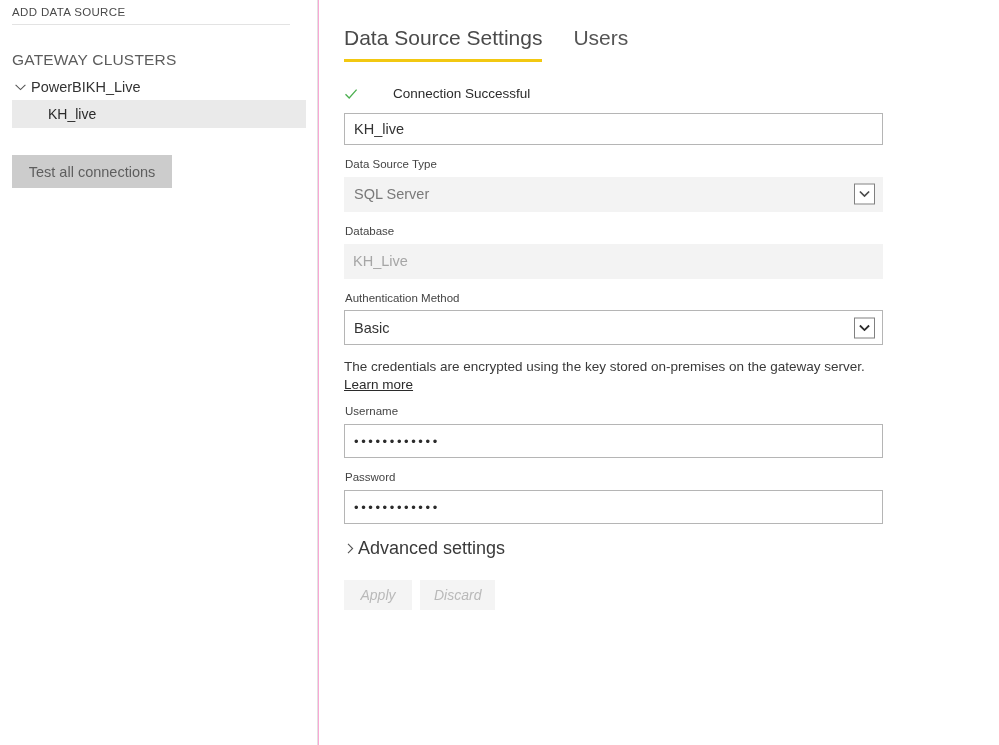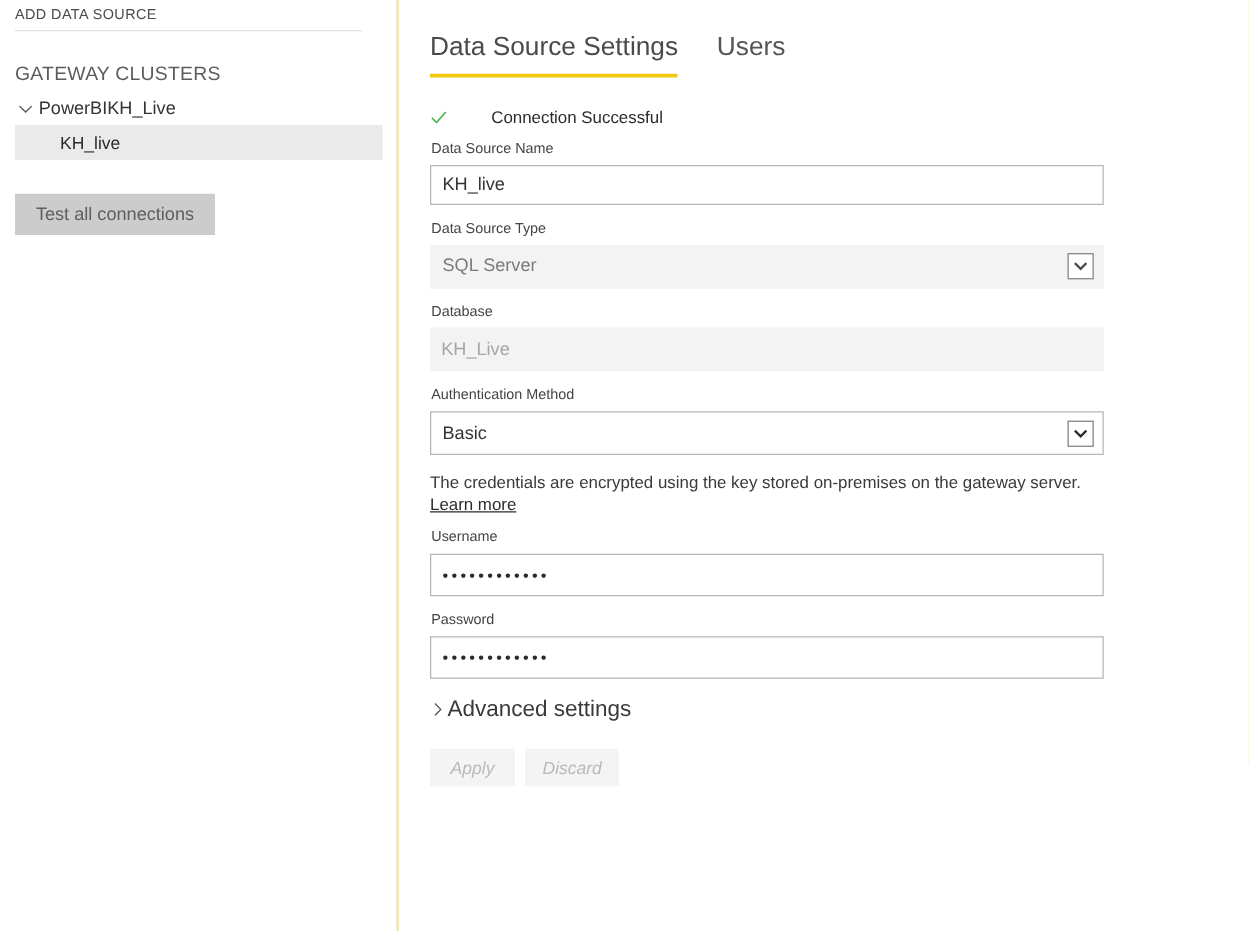--- a/index.html
+++ b/index.html
@@ -11,21 +11,21 @@
     background: #ffffff;
     font-family: "Liberation Sans", sans-serif;
     color: #333333;
     overflow: hidden;
   }
 
   #app {
     position: relative;
     width: 999px;
     height: 745px;
-    background: #fde047;
+    background: #f9a8d4;
   }
 
   
   #sidebar {
     position: absolute;
     left: 0; top: 0;
     width: 318px;
     height: 745px;
     background: #ffffff;
     border-right: 1px solid #e1e1e1;
@@ -352,21 +352,20 @@
         <svg width="14" height="14" viewBox="0 0 14 14" aria-hidden="true">
           <path d="M1.5 7.2 L5.2 11 L12.6 2.6" fill="none" stroke="#4caf50" stroke-width="1.3"></path>
         </svg>
       </span>
       <span>Connection Successful</span>
     </div>
 
     <div class="form">
 
       <div class="field-block">
-        <div class="field-label">Data Source Name</div>
         <input class="txt-input" type="text" value="KH_live" style="">
       </div>
 
       <div class="field-block">
         <div class="field-label">Data Source Type</div>
         <div class="select-wrap">
           <div class="select-box disabled">SQL Server</div>
           <span class="select-arrow">
             <svg width="11" height="7" viewBox="0 0 11 7" aria-hidden="true">
               <path d="M0.9 1.0 L5.5 5.6 L10.1 1.0" fill="none" stroke="#4a4a4a" stroke-width="1.7"></path>

